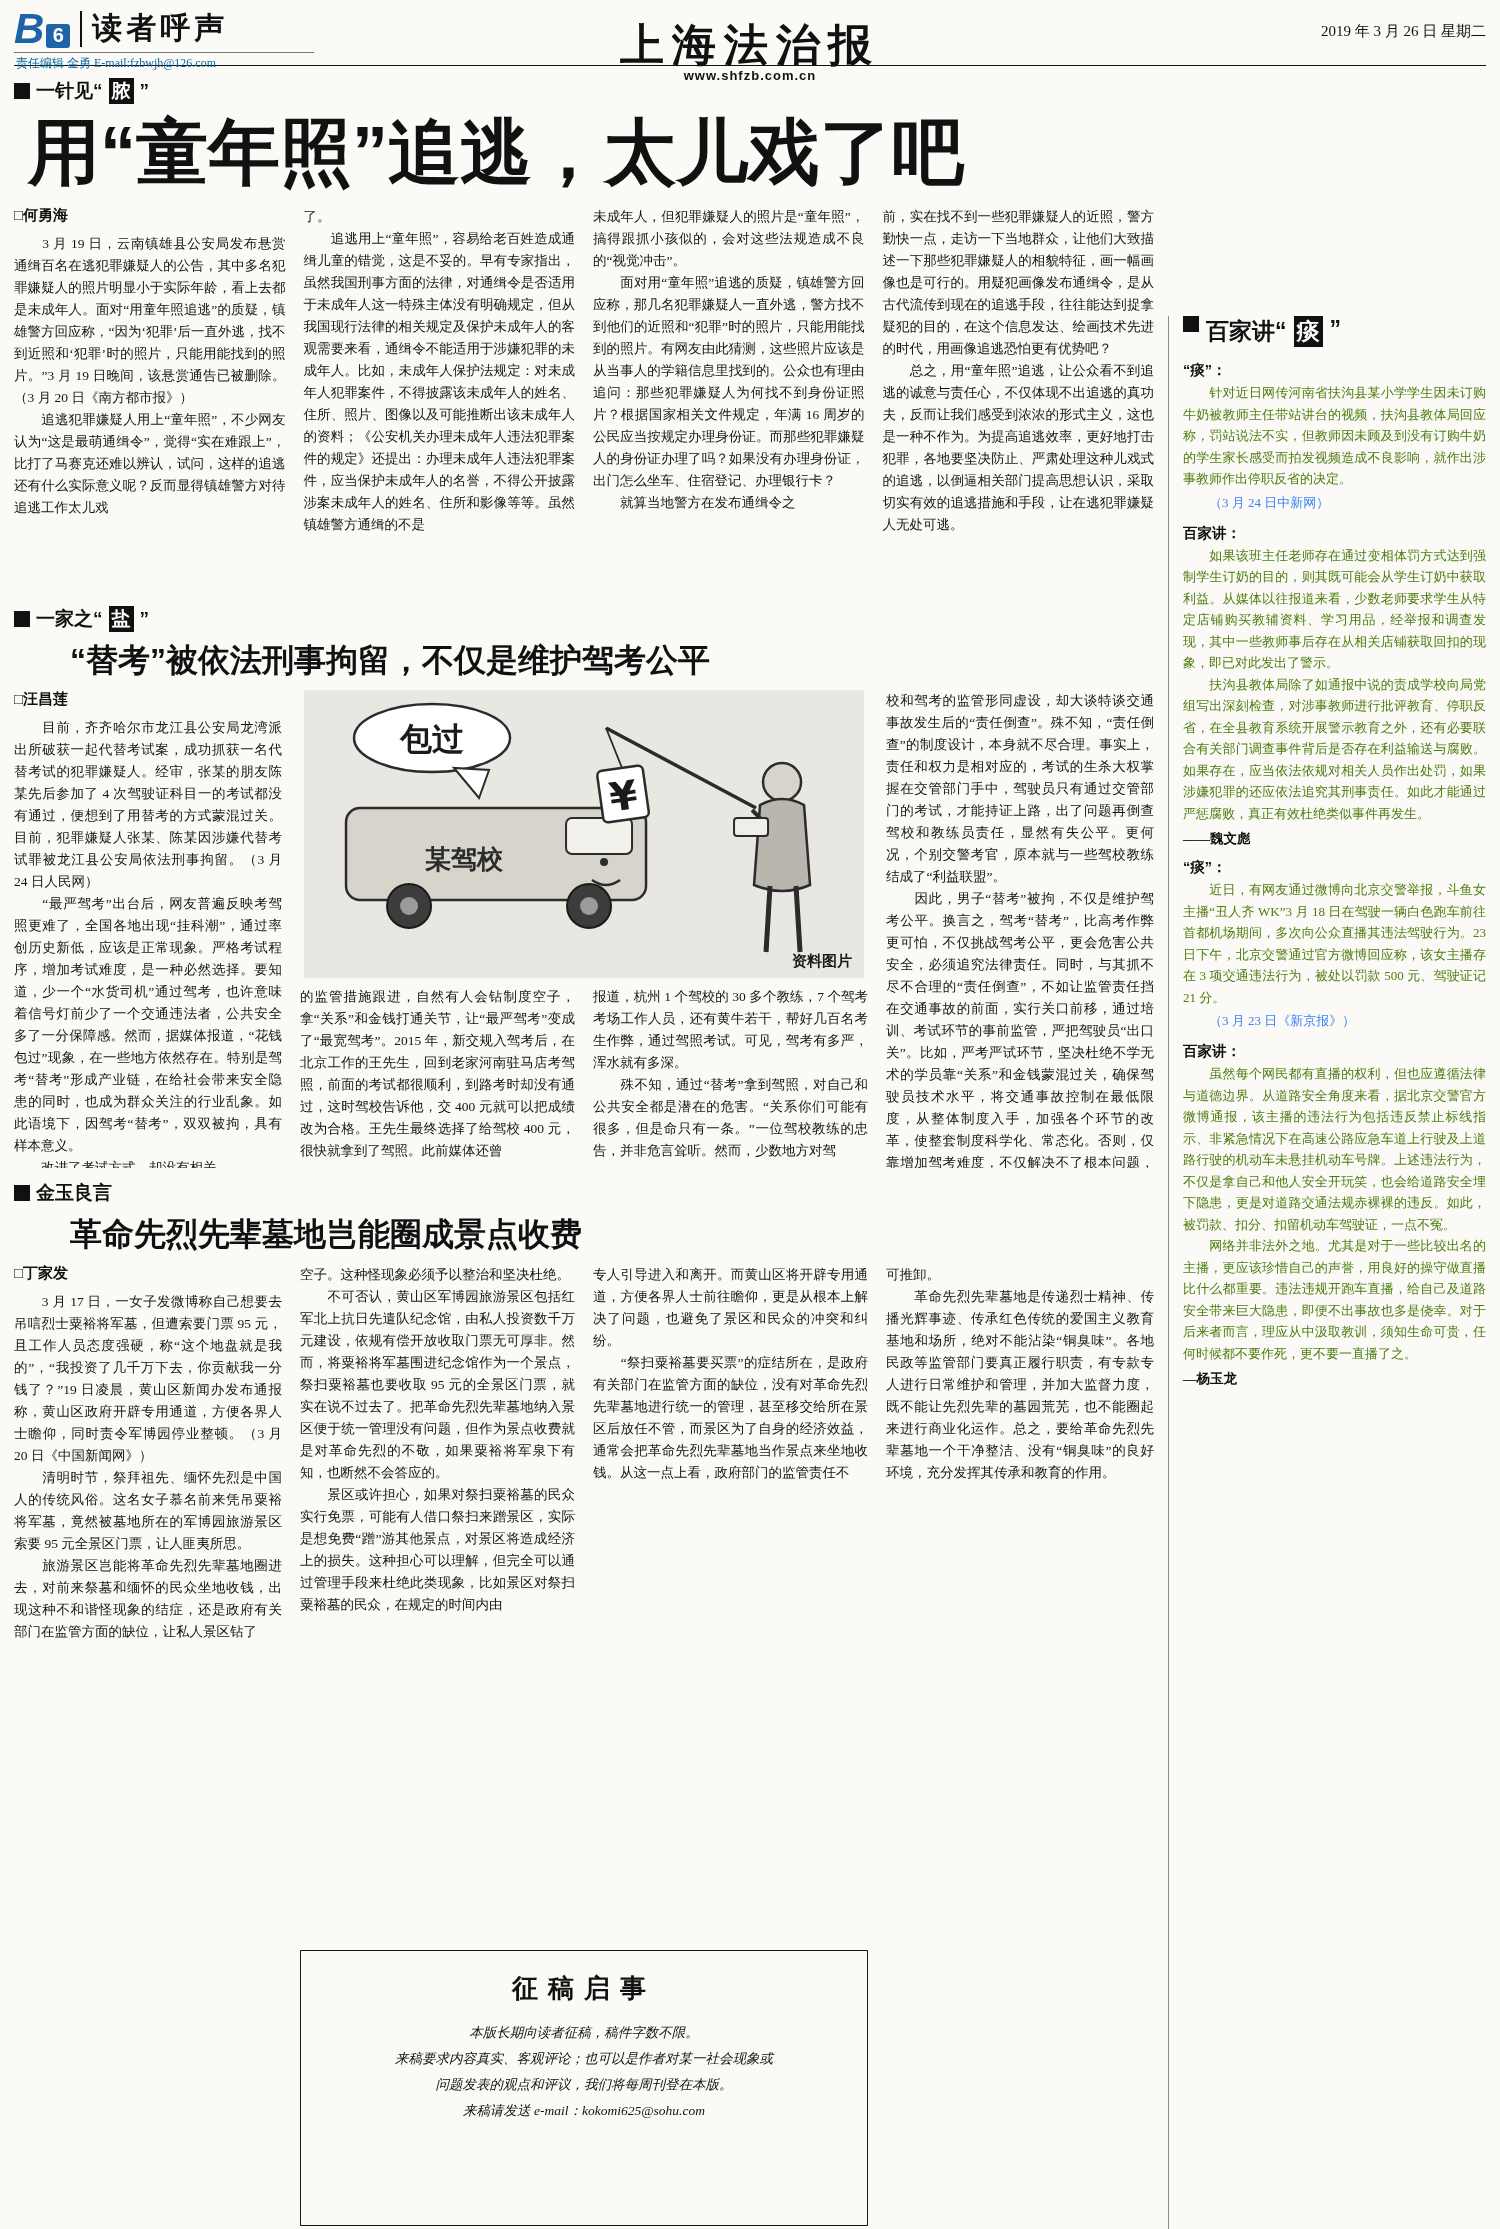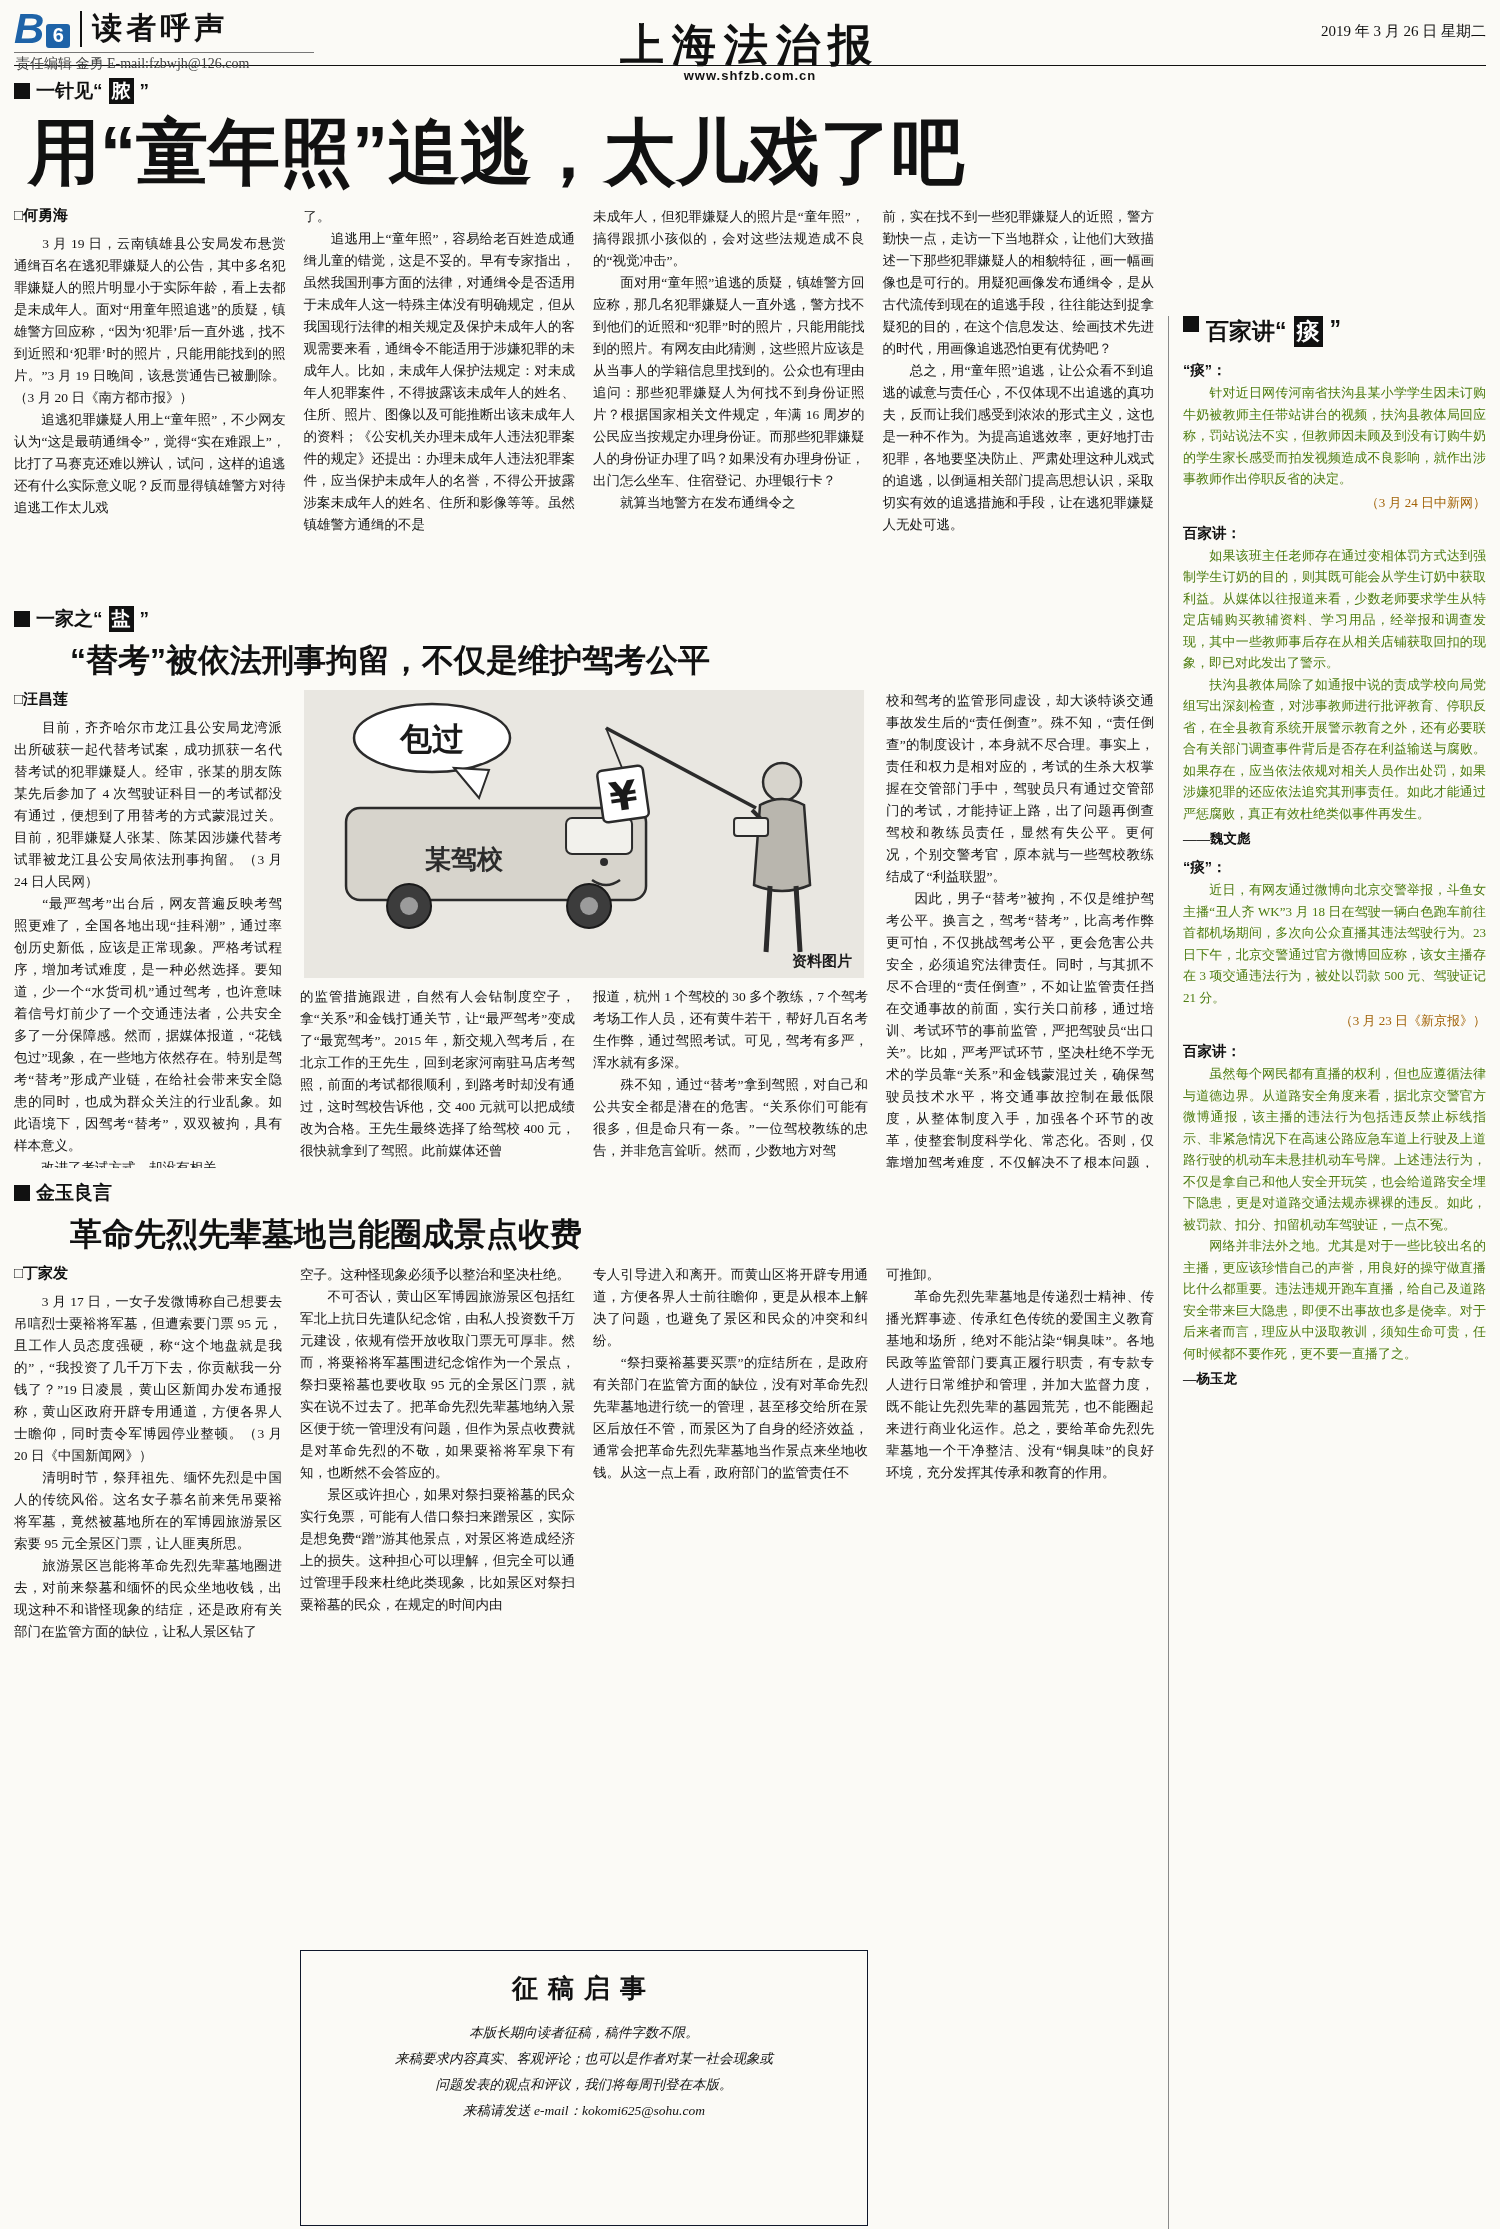--- a/index.html
+++ b/index.html
@@ -11,21 +11,21 @@
   }
   
   .hdr { position:relative; height:58px; border-bottom:1.5px solid #111; display:flex; align-items:flex-start; }
   .hdr-left { display:flex; flex-direction:column; width:420px; }
   .hdr-left-top { display:flex; align-items:center; gap:10px; }
   .pageno { display:flex; align-items:flex-end; gap:2px; }
   .pageno-b { font-family:"Liberation Sans",sans-serif; font-weight:bold; font-style:italic; font-size:42px; line-height:38px; color:#1e63a8; }
   .pageno-6 { background:#1e63a8; color:#fff; font-family:"Liberation Sans",sans-serif; font-weight:bold; font-size:20px; width:24px; height:24px; display:flex; align-items:center; justify-content:center; border-radius:3px; }
   .hdr-vline { width:2px; height:36px; background:#111; }
   .section-title { font-family:"Liberation Sans",sans-serif; font-weight:900; font-size:30px; letter-spacing:4px; }
-  .editor-line { font-size:14px; margin-top:3px; border-top:1px solid #777; padding:2px 0 0 2px; width:300px; color:#404040; }
+  .editor-line { font-size:12px; margin-top:3px; border-top:1px solid #777; padding:2px 0 0 2px; width:300px; color:#0369a1; }
   .masthead { position:absolute; left:0; right:0; top:16px; text-align:center; pointer-events:none; }
   .masthead-title { font-size:44px; font-weight:bold; letter-spacing:8px; line-height:44px; }
   .masthead-url { font-family:"Liberation Sans",sans-serif; font-weight:bold; font-size:13px; letter-spacing:1px; }
   .hdr-date { margin-left:auto; font-size:15px; padding-top:14px; white-space:nowrap; }
   
   .content { display:flex; }
   .main { width:1140px; }
   .sidebar { flex:1; margin-left:14px; margin-top:250px; border-left:1px solid #8a8a8a; padding-left:14px; overflow:hidden; height:1960px; }
   
   .tag { font-family:"Liberation Sans",sans-serif; font-weight:bold; font-size:19px; display:flex; align-items:center; gap:6px; margin-top:12px; }
@@ -45,21 +45,21 @@
   .mid-cols { display:flex; gap:18px; flex:1; overflow:hidden; margin-top:8px; }
   .illu { width:100%; height:288px; }
   
   .notice { border:1px solid #0f172a; margin-top:12px; padding:14px 22px; height:276px; background:#fbfaf6; }
   .notice-title { text-align:center; font-weight:bold; font-size:26px; letter-spacing:10px; margin:6px 0 14px 0; }
   .notice-body { font-size:13.5px; line-height:26px; text-align:center; white-space:pre-line; font-style:italic; }
   
   .sb-hdr { font-family:"Liberation Sans",sans-serif; font-weight:900; font-size:23px; display:flex; align-items:flex-start; gap:7px; margin-bottom:14px; }
   .sb-label { font-weight:bold; font-size:14.5px; margin:10px 0 2px 0; font-family:"Liberation Sans",sans-serif; }
   .sb-text { font-size:13px; line-height:21.5px; text-align:justify; white-space:pre-line; color:#4d7c0f; }
-  .sb-src { font-size:13px; line-height:22px; text-indent:2em; color:#a16207; margin:2px 0 6px 0;text-align:right; }
+  .sb-src { font-size:13px; line-height:22px; text-indent:2em; color:#3b82f6; margin:2px 0 6px 0; }
   .sb-comment { font-size:13px; line-height:21.5px; text-align:justify; white-space:pre-line; color:#4d7c0f; margin-top:2px; }
   .sb-sign { text-align:left; font-size:13.5px; margin:6px 4px 10px 0; font-weight:bold; }
 </style>
 </head>
 <body>
 
 <div class="page">
 
   <div class="hdr">
     <div class="hdr-left">

